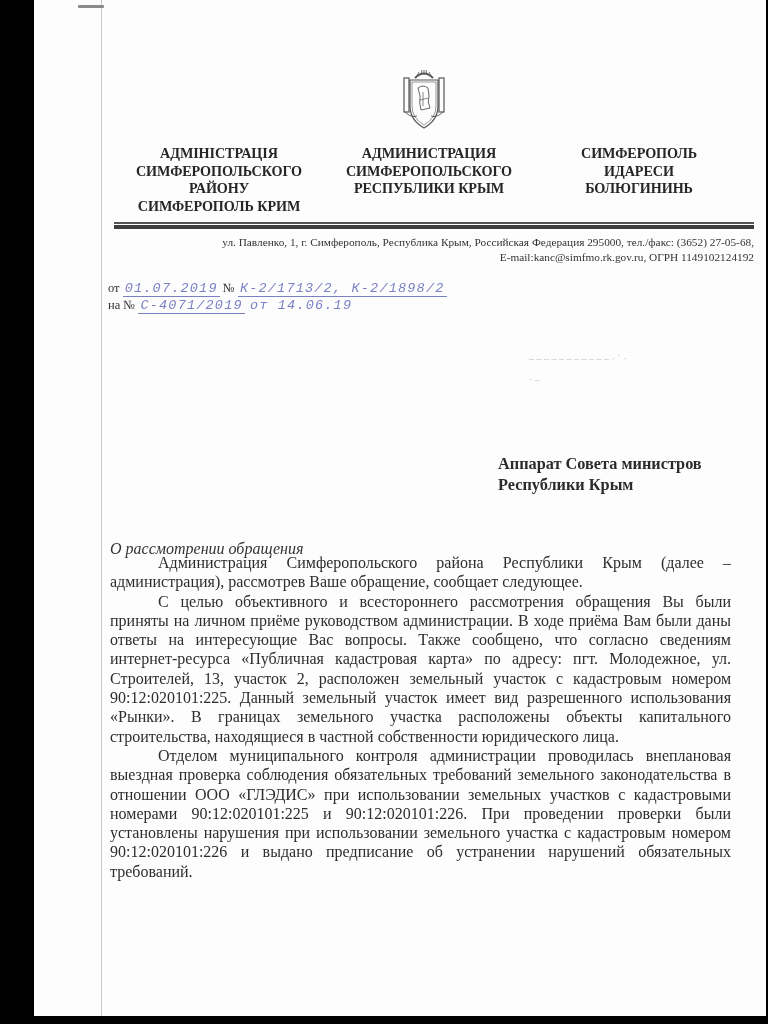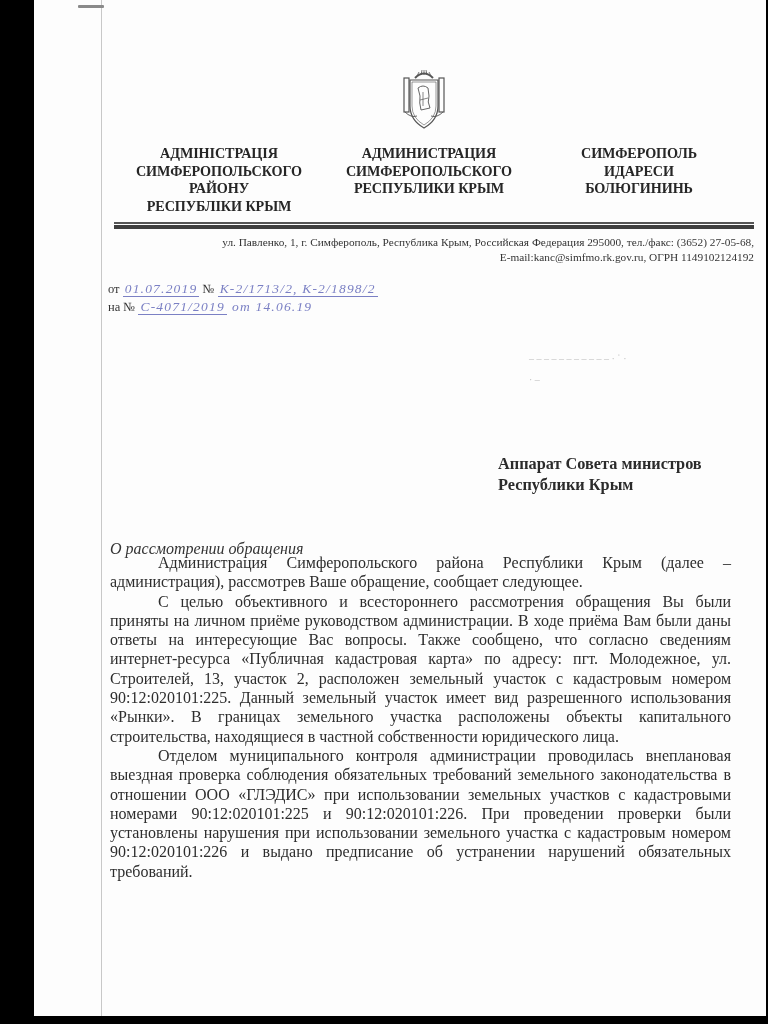--- a/index.html
+++ b/index.html
@@ -38,21 +38,21 @@
     }
     .address {
       position: absolute; top: 235px; left: 80px; width: 640px; text-align: right;
       font-size: 11.3px; line-height: 14.5px; color: #333;
     }
     .ref-block {
       position: absolute; top: 280px; left: 74px; font-size: 12.5px; line-height: 17px; color: #333;
     }
     .ref-row { white-space: nowrap; }
     .hand {
-      font-family: Liberation Serif, serif; color: #7b80c4; font-size: 13.5px;
+      font-family: Liberation Mono, monospace; color: #7b80c4; font-size: 13.5px;
       letter-spacing: 1.2px; border-bottom: 1px solid #7b80c4; padding: 0 2px;
       font-style: italic; font-weight: 300;
     }
     .hand.plain { border-bottom: none; }
     .faint-marks {
       position: absolute; color: #bdbdbd; font-size: 10px;
     }
     .recipient {
       position: absolute; top: 453px; left: 464px; font-weight: bold; font-size: 16.3px;
       line-height: 21px; color: #2b2b2b;
@@ -85,21 +85,21 @@
       <path d="M22 22 L22 36 M19 30 L27 28" stroke-width="0.7"></path>
       <path d="M4 42 Q10 48 16 46 M42 42 Q36 48 30 46" stroke-width="0.9"></path>
     </g>
   </svg>
 
   <div class="header-cols">
     <div class="hcol">
       <div>АДМІНІСТРАЦІЯ</div>
       <div>СИМФЕРОПОЛЬСКОГО</div>
       <div>РАЙОНУ</div>
-      <div>РЕСПУБЛІКИ КРЫМ</div>
+      <div>СИМФЕРОПОЛЬ КРИМ</div>
     </div>
     <div class="hcol">
       <div>АДМИНИСТРАЦИЯ</div>
       <div>СИМФЕРОПОЛЬСКОГО</div>
       <div>РЕСПУБЛИКИ КРЫМ</div>
     </div>
     <div class="hcol">
       <div>СИМФЕРОПОЛЬ</div>
       <div>ИДАРЕСИ</div>
       <div>БОЛЮГИНИНЬ</div>

